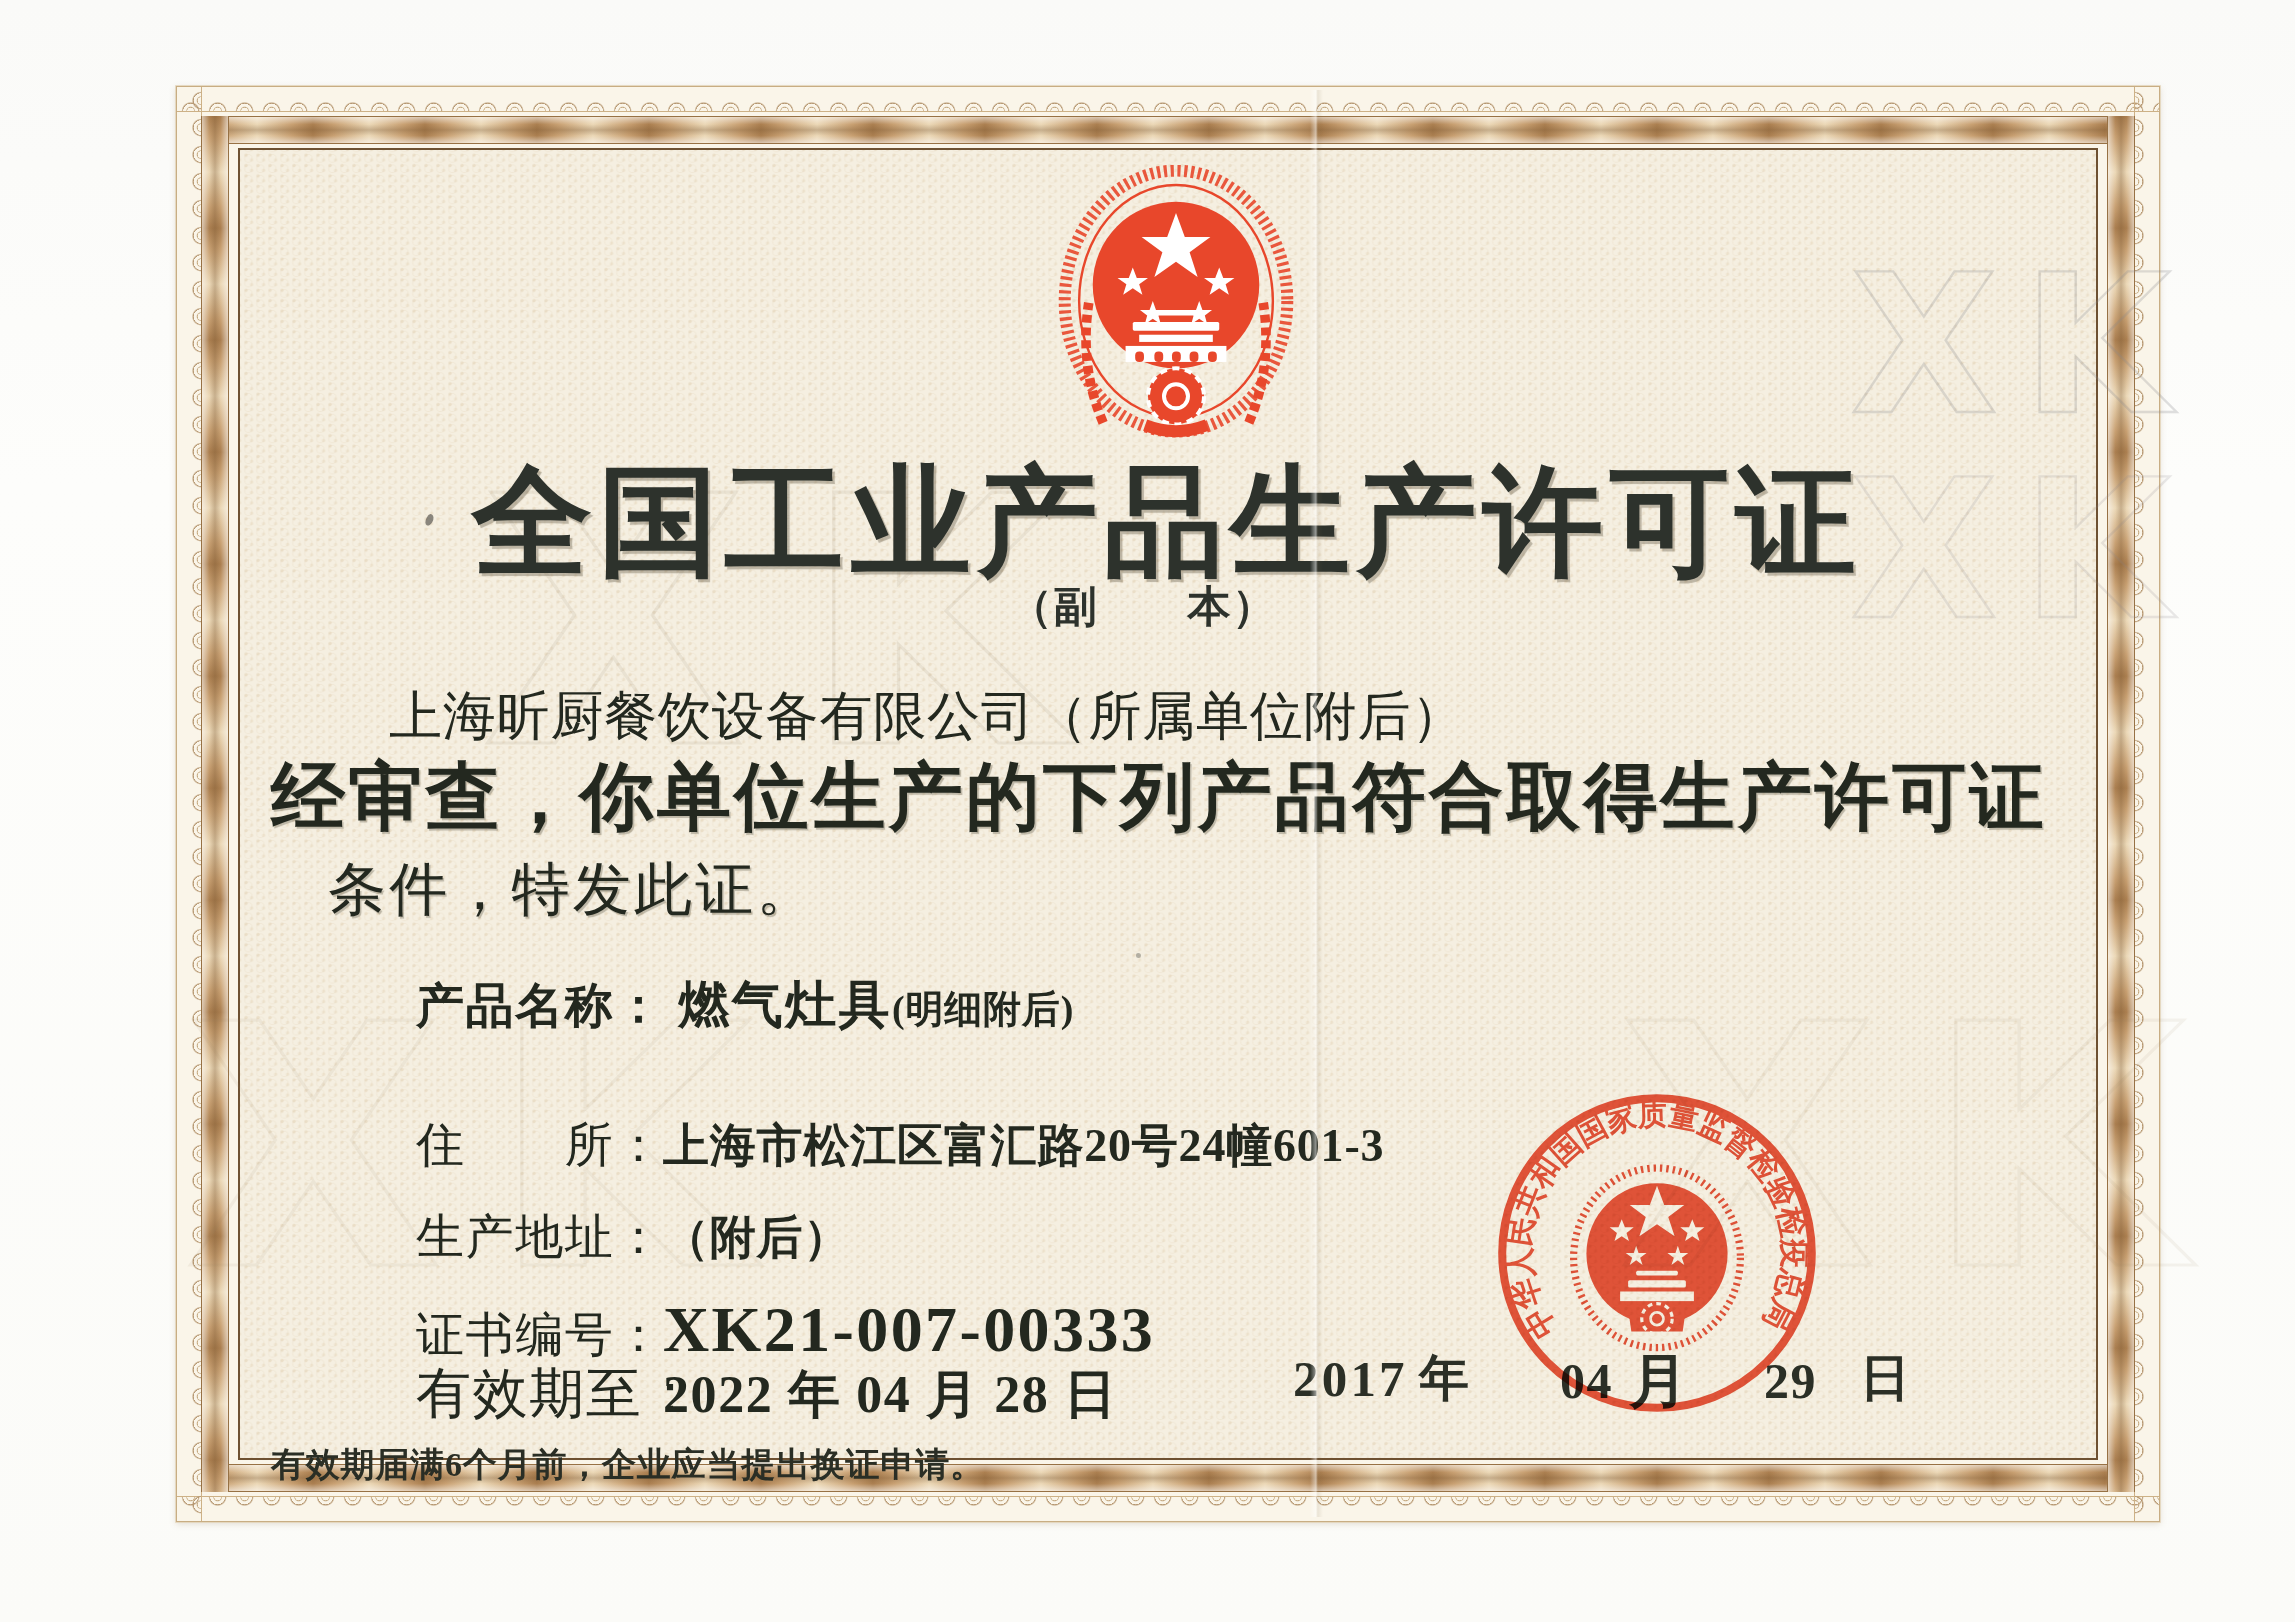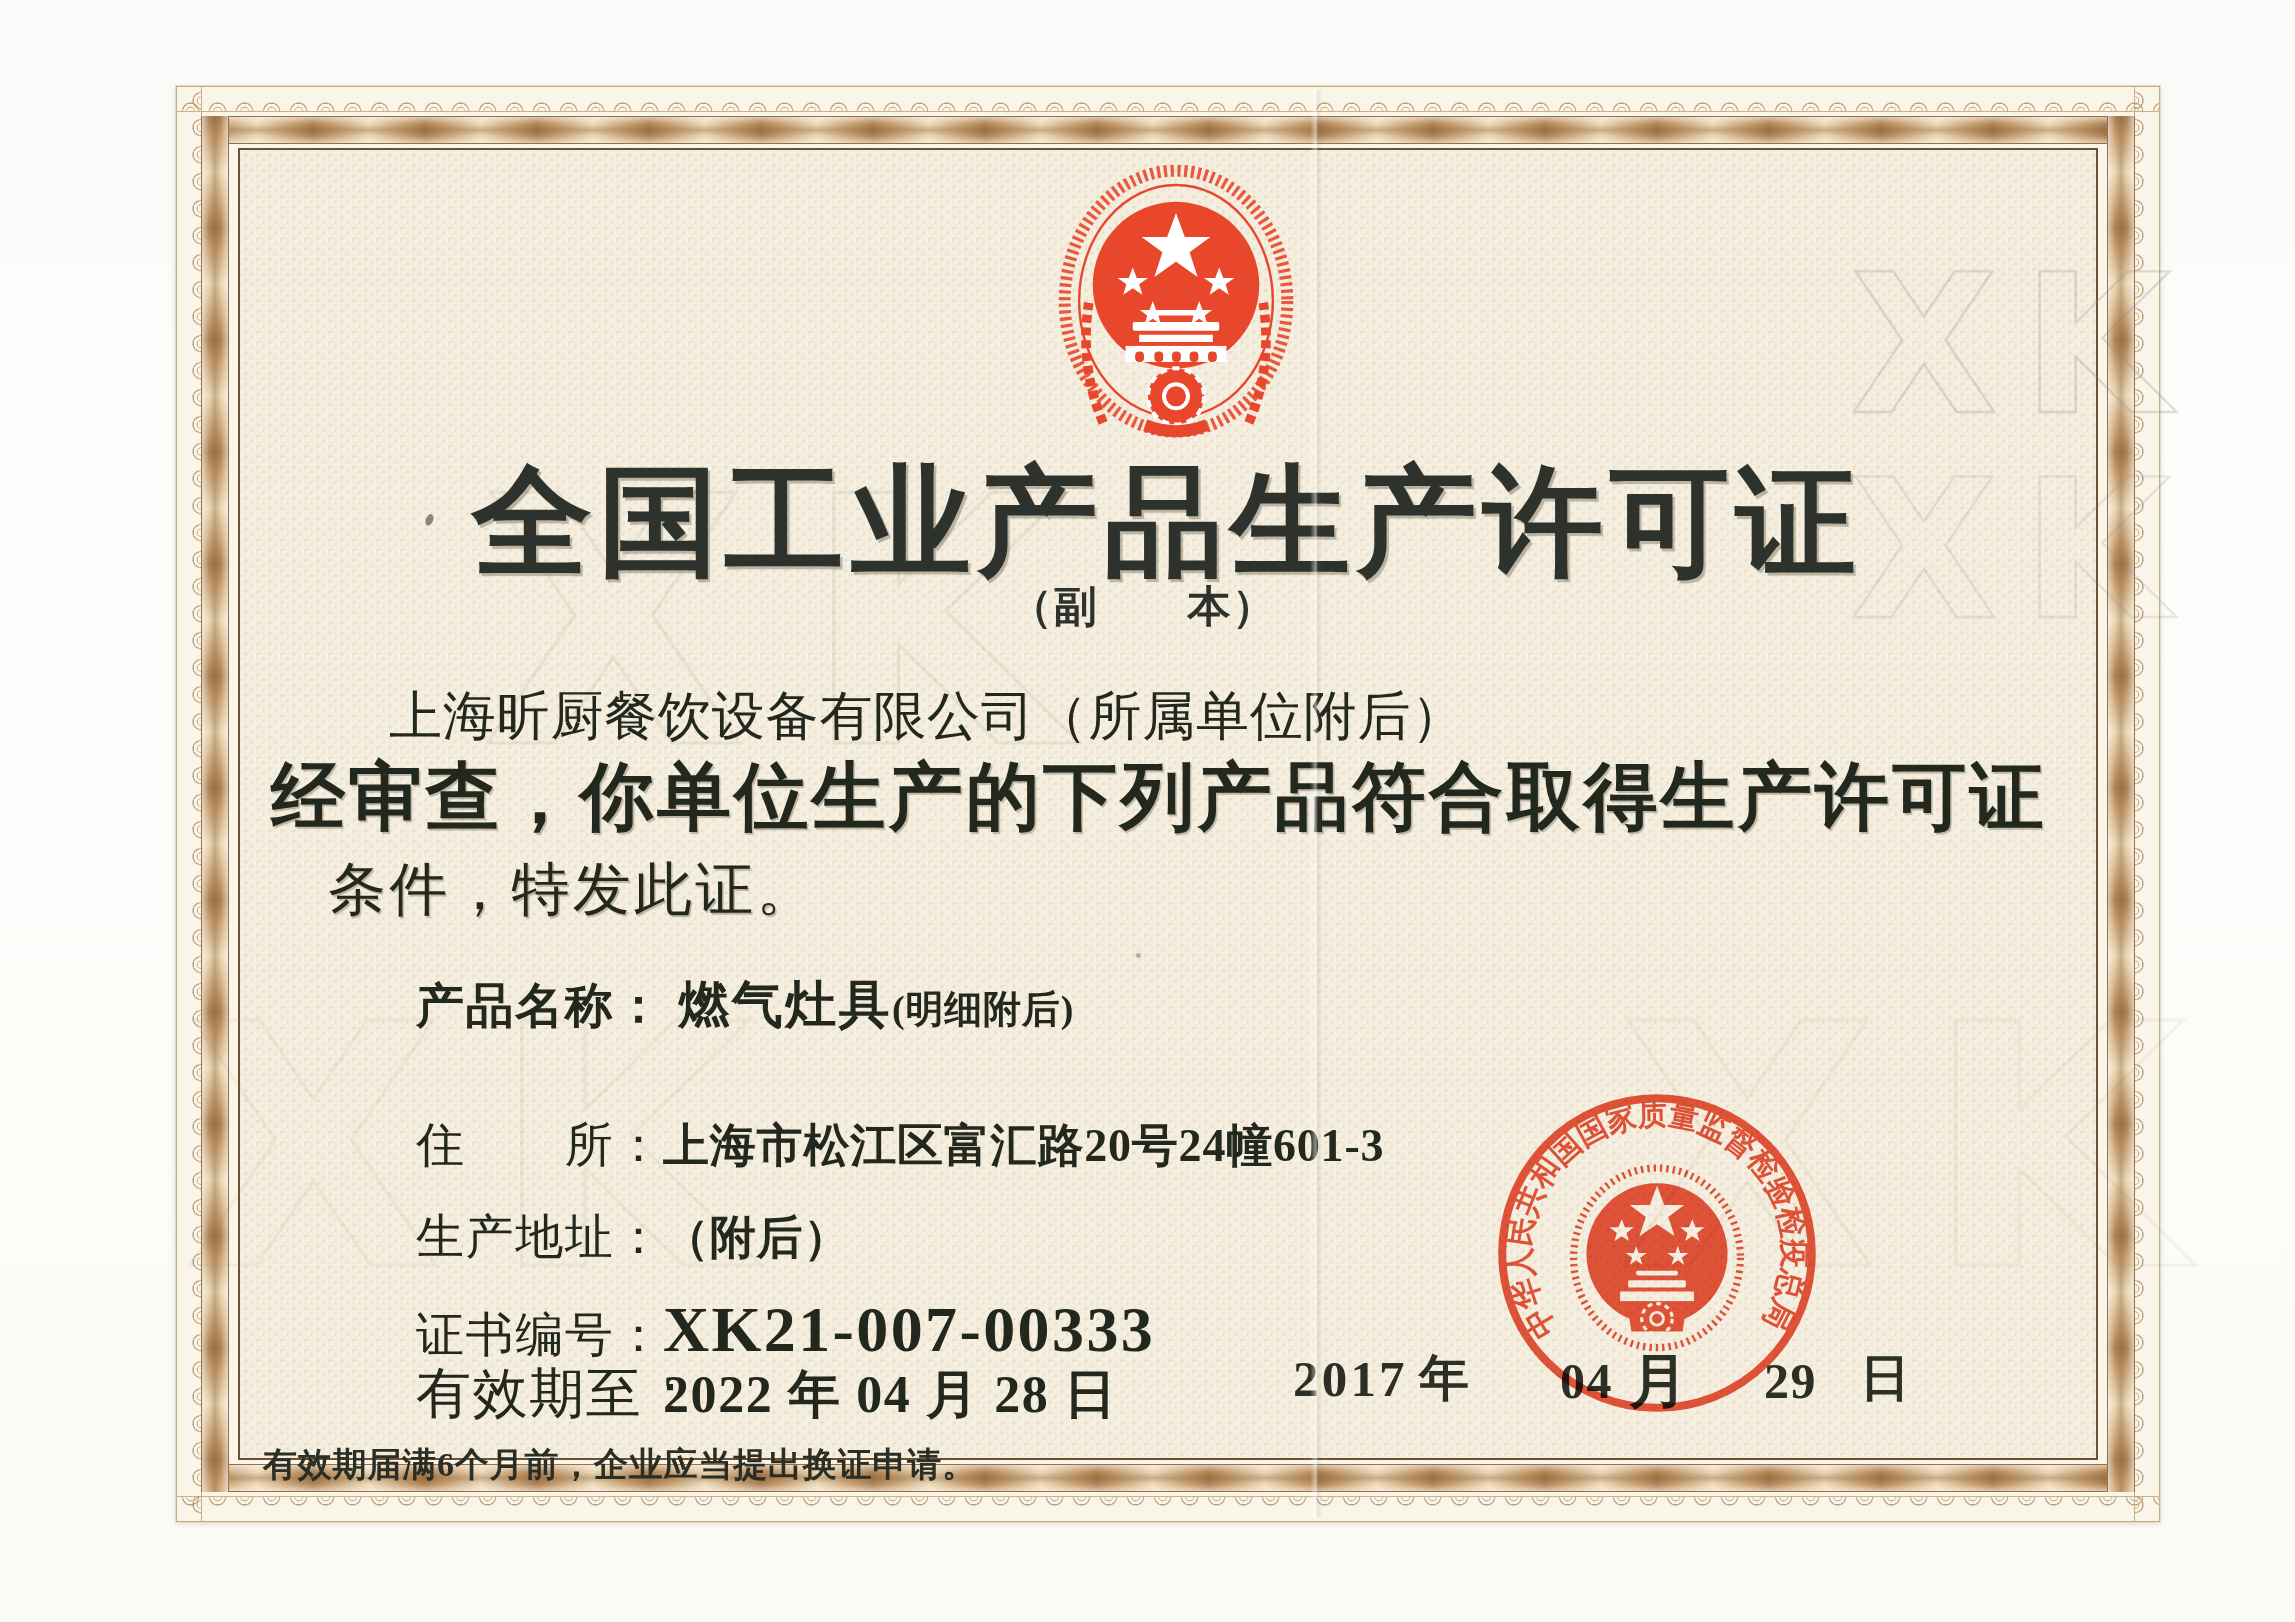--- a/index.html
+++ b/index.html
@@ -62,21 +62,21 @@
   .prodrow{position:absolute;left:416px;top:971px;color:#23281f;white-space:nowrap;}
   .prodrow .lbl{font-size:48px;font-weight:bold;letter-spacing:1.6px;text-align:center;}
   .prodrow .val{font-size:51px;font-weight:bold;letter-spacing:2.4px;margin-left:14.4px;}
   .prodrow .note{font-size:38px;font-weight:bold;letter-spacing:0.8px;}
   .frow{position:absolute;left:416px;color:#23281f;white-space:nowrap;}
   .frow .lbl{display:inline-block;width:247px;font-size:48px;font-weight:normal;letter-spacing:1.6px;vertical-align:baseline;}
   .frow .val{font-size:46px;font-weight:bold;letter-spacing:0.8px;vertical-align:baseline;}
   .row-zhusuo{top:1113px;} .row-dizhi{top:1205px;}
   .row-bianhao{top:1293px;} .row-bianhao .val{font-size:64px;letter-spacing:2.4px;font-family:"Liberation Serif","DejaVu Serif",serif;}
   .row-youxiao{top:1357px;} .row-youxiao .lbl{font-size:55px;} .row-youxiao .val{font-size:52px;letter-spacing:1.6px;}
-  .footnote{position:absolute;left:263px;top:1442px;font-size:34px;font-weight:bold;
+  .footnote{position:absolute;left:271px;top:1442px;font-size:34px;font-weight:bold;
      color:#2a2e25;letter-spacing:0.8px;}
   .dateline{position:absolute;top:1342px;left:0;width:1976px;height:80px;color:#2b2f26;}
   .dateline span{position:absolute;font-weight:bold;}
   .d-year{left:1293px;top:8px;font-size:51px;letter-spacing:3.2px;}
   .d-yearu{left:1419px;top:3.2px;font-size:50px;}
   .d-month{left:1560px;top:9.6px;font-size:50px;letter-spacing:1.6px;}
   .d-monthu{left:1629px;top:0px;font-size:59px;}
   .d-day{left:1764px;top:9.6px;font-size:50px;letter-spacing:1.6px;}
   .d-dayu{left:1860px;top:3.2px;font-size:50px;}
   

